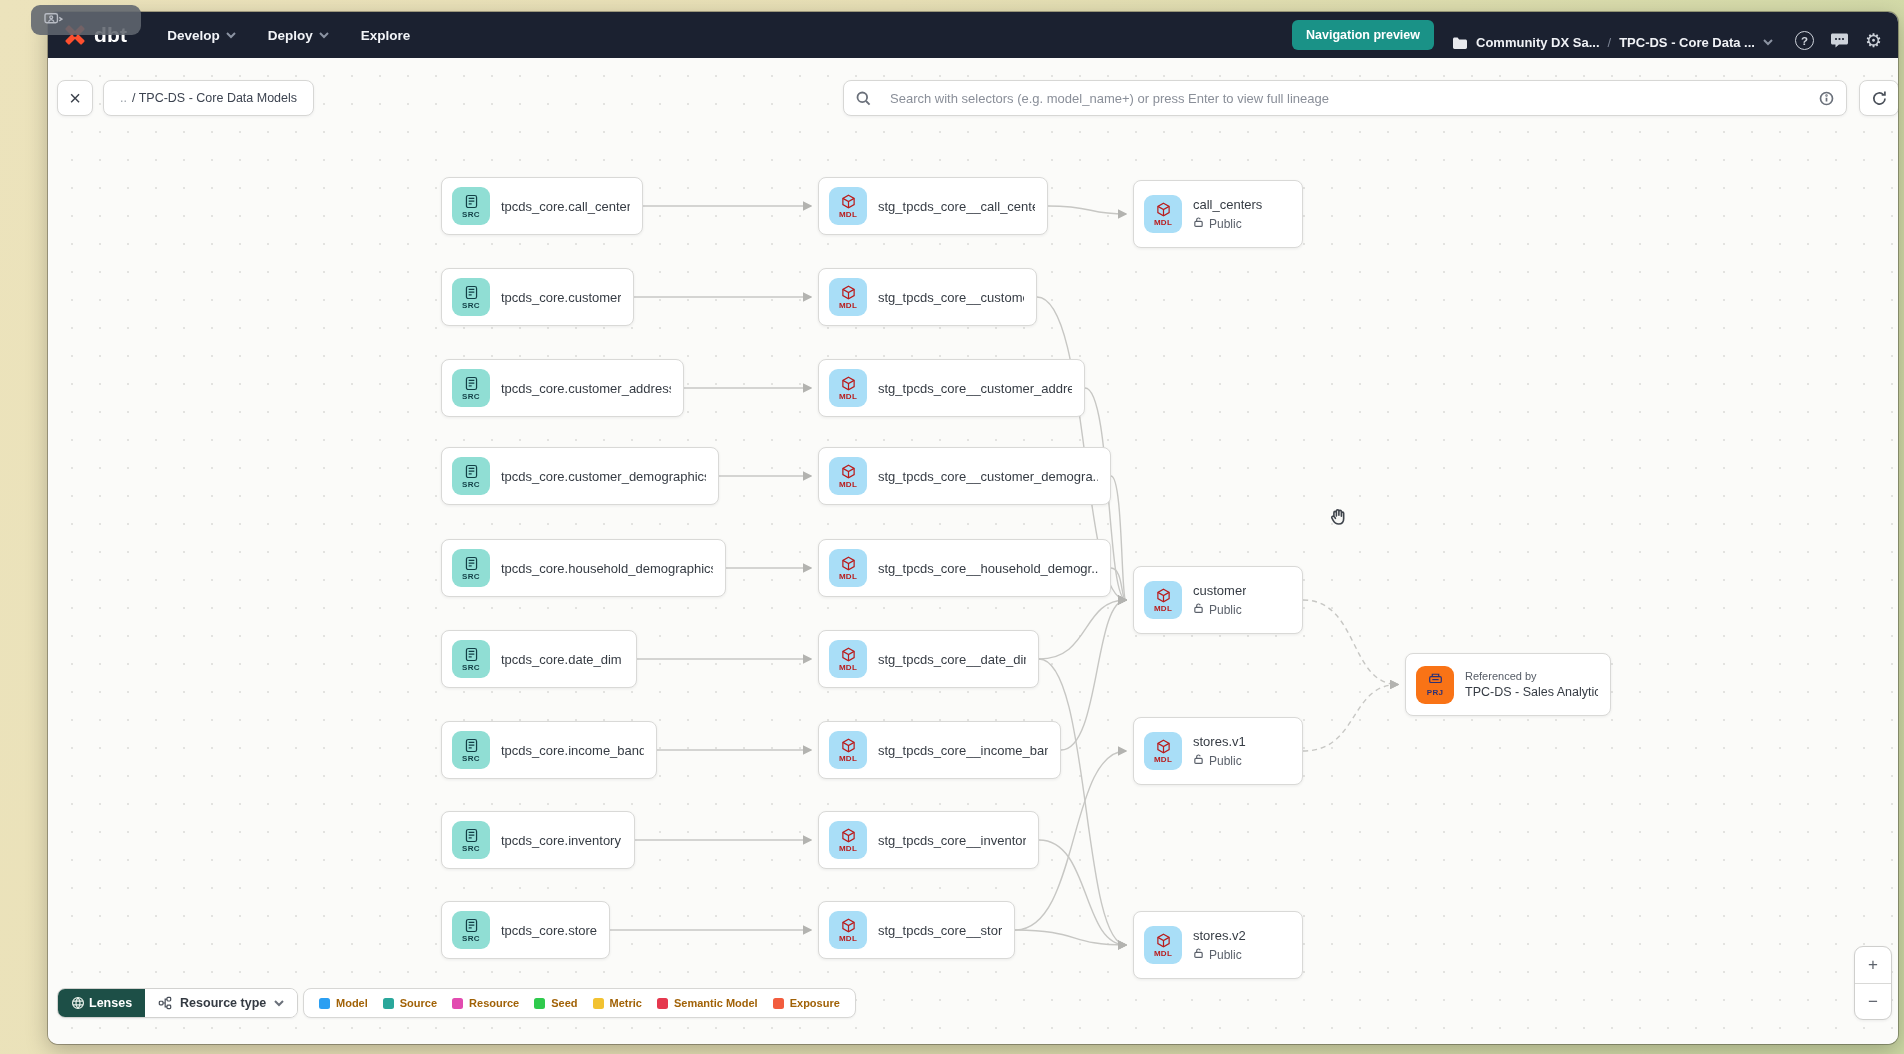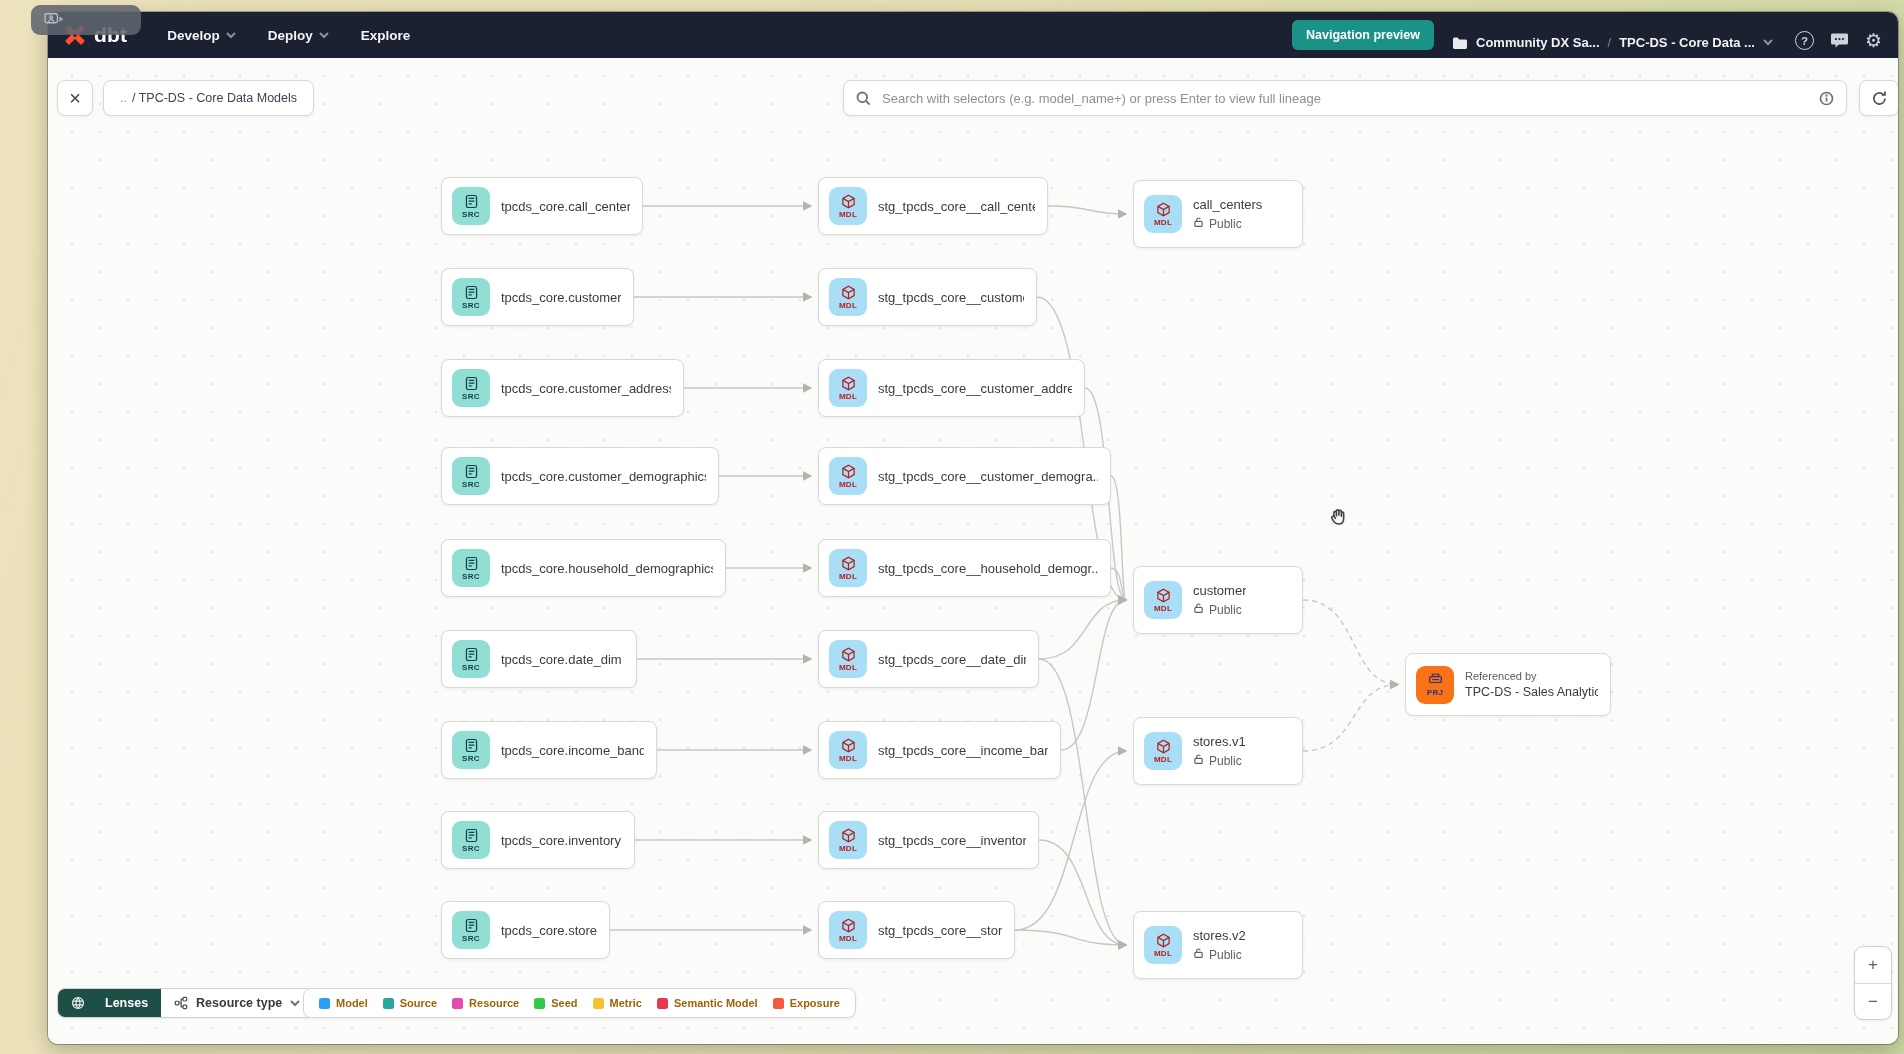--- a/index.html
+++ b/index.html
@@ -42,21 +42,21 @@
   .canvas{position:absolute;left:0;top:46px;width:1850px;height:986px;background-color:#fbfbf9;
     background-image:radial-gradient(circle,rgba(60,60,55,.13) 1.2px,transparent 1.4px);
     background-size:28px 28px;background-position:10px 4px;}
 
   
   .tool{position:absolute;background:#fff;border:1px solid #d7d7d5;border-radius:8px;
     box-shadow:0 1px 3px rgba(25,25,46,.06);display:flex;align-items:center}
   .close-btn{left:9px;top:22px;width:36px;height:36px;justify-content:center;font-size:20px;color:#3b414b;cursor:pointer}
   .crumb-chip{left:55px;top:22px;height:36px;padding:0 16px;font-size:12.5px;color:#3c4350;cursor:pointer}
   .crumb-chip .dots{color:#9aa0a8;margin-right:5px}
-  .searchbar{left:795px;top:22px;width:1004px;height:36px;padding:0 12px;gap:9px;cursor:text}
+  .searchbar{left:795px;top:22px;width:1004px;height:36px;padding:0 12px;gap:17px;cursor:text}
   .searchbar svg{width:15px;height:15px;stroke:#6a707a;stroke-width:1.8;fill:none;flex:none}
   .searchbar input{border:none;outline:none;flex:1;font-size:13px;color:#3c4350;background:transparent;
     font-family:"Liberation Sans",sans-serif}
   .searchbar input::placeholder{color:#8a8f99}
   .searchbar .info{margin-left:auto;flex:none}
   .refresh-btn{left:1811px;top:22px;width:40px;height:36px;justify-content:center;cursor:pointer}
   .refresh-btn svg{width:17px;height:17px;stroke:#4a505a;stroke-width:1.7;fill:none}
 
   
   #node-layer{position:absolute;inset:0}
@@ -81,21 +81,21 @@
   #edges{position:absolute;inset:0;pointer-events:none}
   .edge{fill:none;stroke:#c7c7c4;stroke-width:1.4}
   .edge.dashed{stroke-dasharray:5 4}
 
   
   .grab-cursor{position:absolute;width:26px;height:26px}
 
   
   .lens-ctl{position:absolute;left:9px;top:930px;height:30px;display:flex;border-radius:8px;overflow:hidden;
     border:1px solid #d2d2d0;box-shadow:0 1px 2px rgba(25,25,46,.06);cursor:pointer}
-  .lens-left{background:#1d4f47;color:#fff;display:flex;align-items:center;gap:20px;padding:0 13px;
+  .lens-left{background:#1d4f47;color:#fff;display:flex;align-items:center;gap:4px;padding:0 13px;
     font-weight:bold;font-size:12.5px}
   .lens-left svg{width:14px;height:14px;stroke:#e6efe9;fill:none;stroke-width:1.4}
   .lens-right{background:#fff;display:flex;align-items:center;gap:8px;padding:0 13px;font-size:12.5px;
     font-weight:bold;color:#343a42}
   .lens-right svg.rt{width:14px;height:14px;stroke:#4a505a;fill:none;stroke-width:1.4}
   .lens-right svg.chev{width:10px;height:7px;stroke:#6a707a;stroke-width:2;fill:none}
   .legend-box{position:absolute;left:255px;top:930px;height:30px;background:#fff;border:1px solid #d7d7d5;
     border-radius:8px;display:flex;align-items:center;gap:15px;padding:0 15px;box-shadow:0 1px 2px rgba(25,25,46,.05)}
   .legend-item{display:flex;align-items:center;gap:6px;font-size:11px;font-weight:bold;color:#a16207;white-space:nowrap}
   .legend-item .sw{width:11px;height:11px;border-radius:2.5px;display:inline-block}

